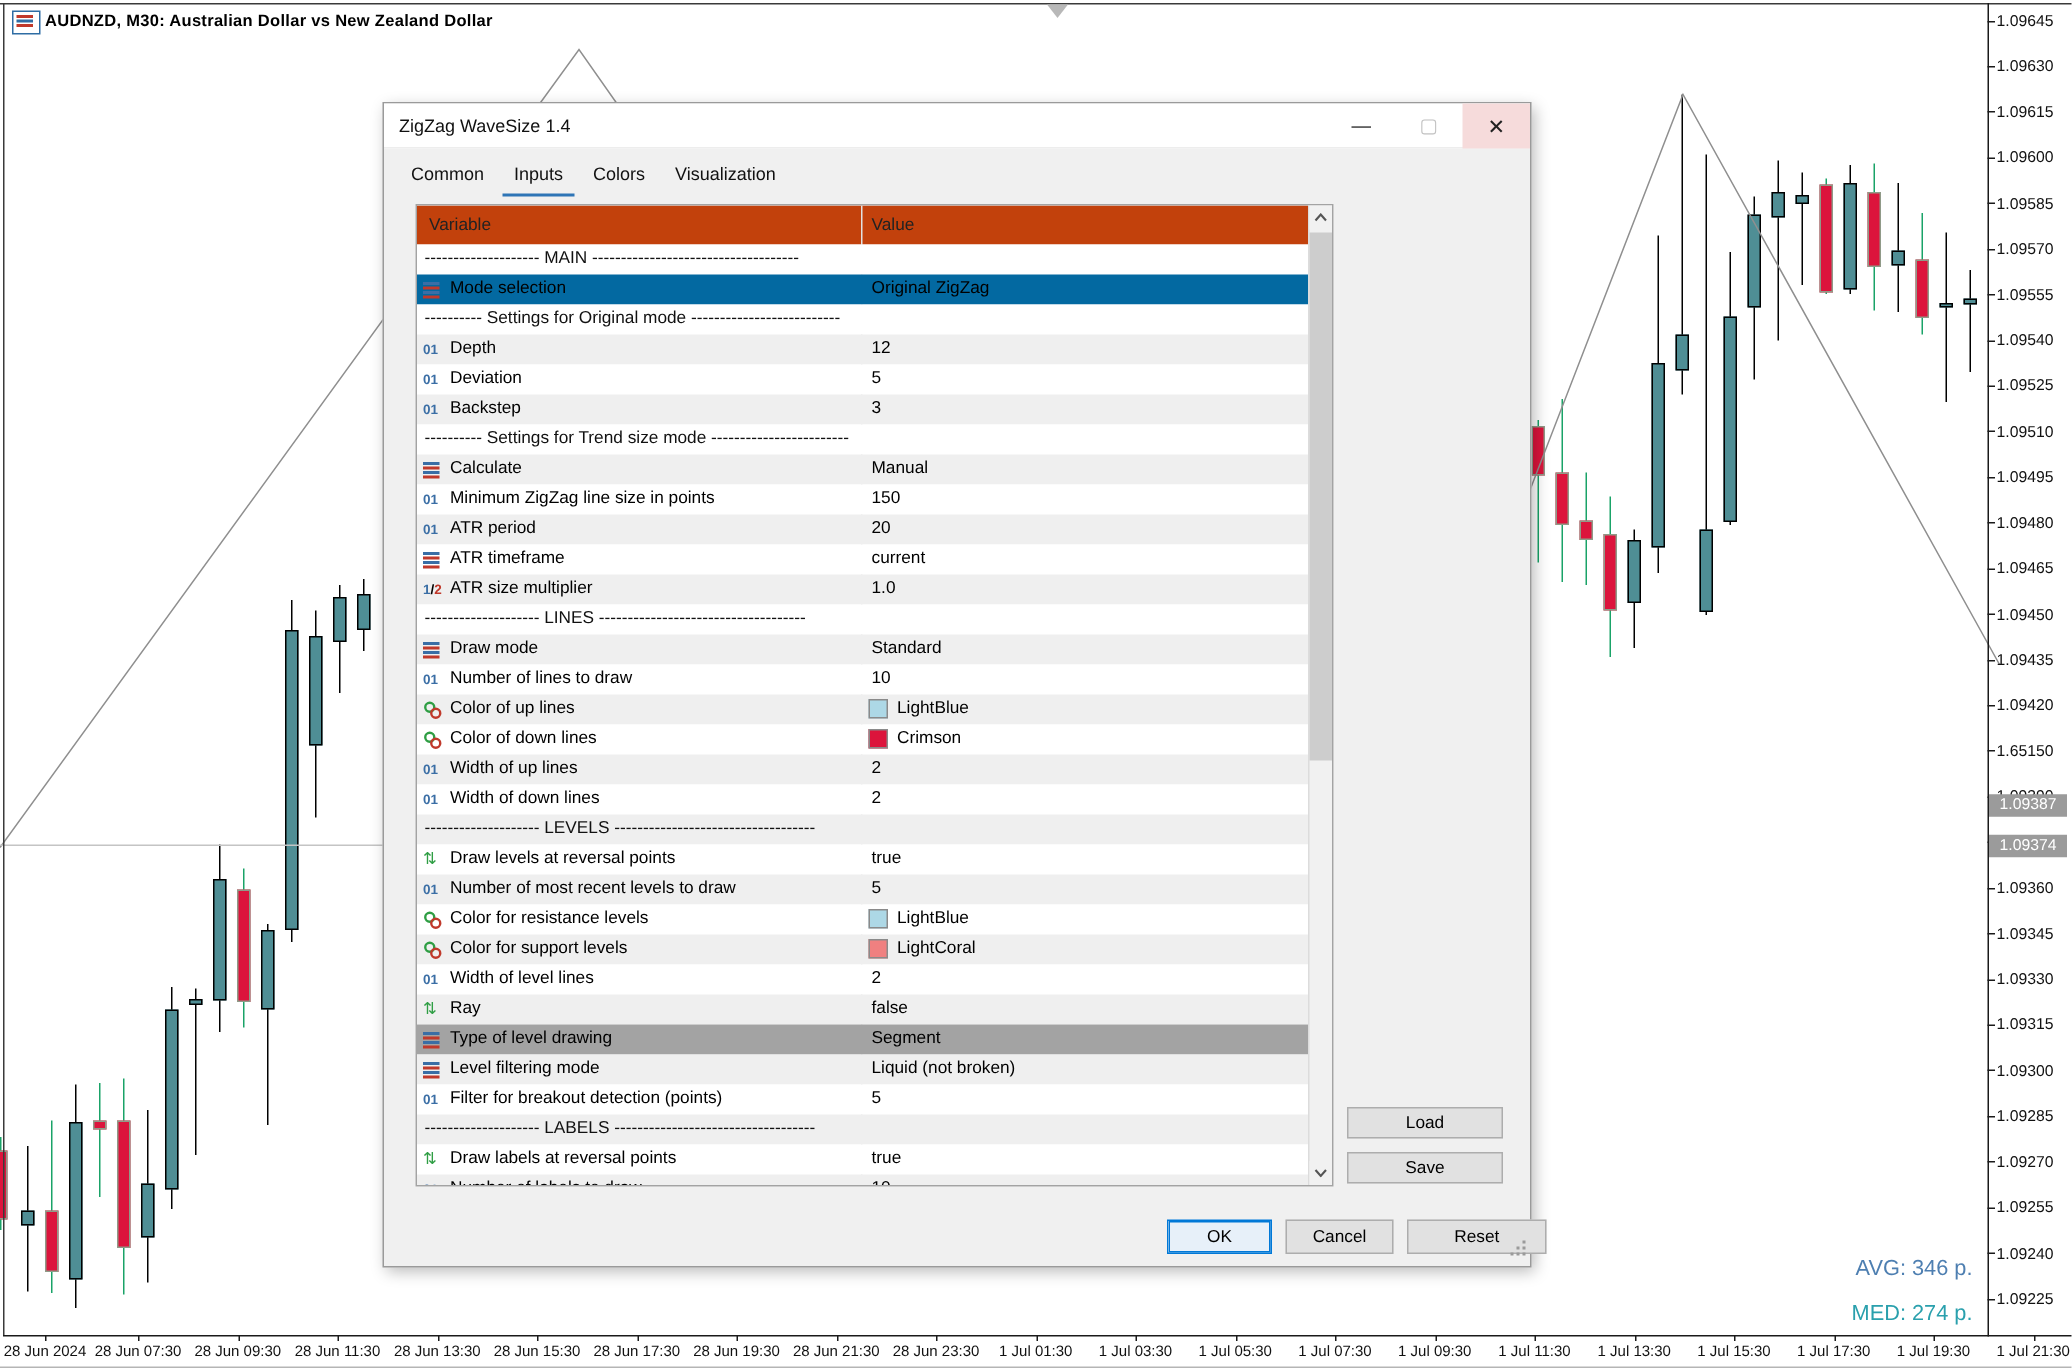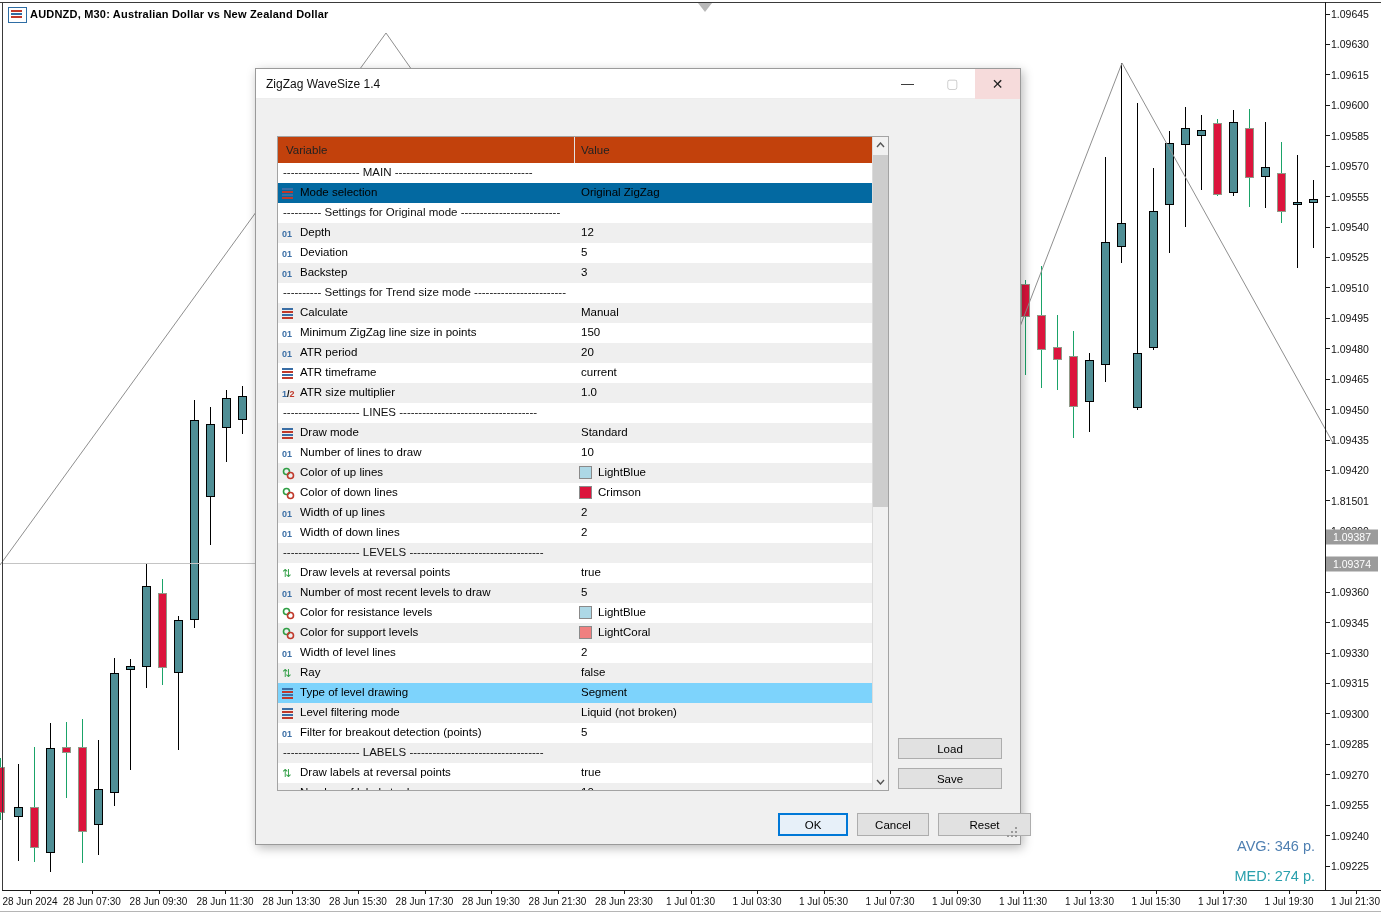--- a/index.html
+++ b/index.html
@@ -196,21 +196,21 @@
       <div class="p-lbl" style="top: 348.73px;">1.09480</div>
       <div class="p-tick" style="top: 378.66px;"></div>
       <div class="p-lbl" style="top: 379.16px;">1.09465</div>
       <div class="p-tick" style="top: 409.09px;"></div>
       <div class="p-lbl" style="top: 409.59px;">1.09450</div>
       <div class="p-tick" style="top: 439.52px;"></div>
       <div class="p-lbl" style="top: 440.02px;">1.09435</div>
       <div class="p-tick" style="top: 469.95px;"></div>
       <div class="p-lbl" style="top: 470.45px;">1.09420</div>
       <div class="p-tick" style="top: 500.38px;"></div>
-      <div class="p-lbl" style="top: 500.88px;">1.81501</div>
+      <div class="p-lbl" style="top: 500.88px;">1.65150</div>
       <div class="p-tick" style="top: 530.81px;"></div>
       <div class="p-lbl" style="top: 531.31px;">1.09390</div>
       <div class="p-tick" style="top: 561.24px;"></div>
       <div class="p-lbl" style="top: 561.74px;">1.09375</div>
       <div class="p-tick" style="top: 591.67px;"></div>
       <div class="p-lbl" style="top: 592.17px;">1.09360</div>
       <div class="p-tick" style="top: 622.1px;"></div>
       <div class="p-lbl" style="top: 622.6px;">1.09345</div>
       <div class="p-tick" style="top: 652.53px;"></div>
       <div class="p-lbl" style="top: 653.03px;">1.09330</div>
@@ -280,20 +280,21 @@
   <div id="stat-med" style="top: 868px; color: rgb(42, 160, 173);">MED: 274 p.</div>
 
   <div class="abs" id="dialog">
     <div class="abs" id="titlebar">
       <div class="abs" id="dlg-title">ZigZag WaveSize 1.4</div>
       <div class="cap-btn" id="btn-min">—</div>
       <div class="cap-btn" id="btn-max">▢</div>
       <div class="cap-btn" id="btn-close">✕</div>
     </div>
 
+    <div class="abs" id="tabs"><div class="tab" style="position: relative; display: inline-block;">Common</div><div class="tab active" style="position: relative; display: inline-block;">Inputs</div><div class="tab" style="position: relative; display: inline-block;">Colors</div><div class="tab" style="position: relative; display: inline-block;">Visualization</div></div>
 
     <div class="abs" id="tbl">
       <div id="tbl-head">
         <span style="left:8px;">Variable</span>
         <span style="left:303px;">Value</span>
       </div>
       <div id="col-div"></div>
       <div id="rows">
           <div class="row" style="background: rgb(255, 255, 255);">
             <div class="sep-lbl">-------------------- MAIN ------------------------------------</div>
@@ -444,21 +445,21 @@
           <div class="row" style="background: rgb(255, 255, 255);">
             <div class="ic"><span class="ic01">01</span></div>
             <div class="lbl">Width of level lines</div>
             <div class="val">2</div>
           </div>
           <div class="row" style="background: rgb(239, 239, 239);">
             <div class="ic"><span class="ic-bool">⇅</span></div>
             <div class="lbl">Ray</div>
             <div class="val">false</div>
           </div>
-          <div class="row" style="background: #7dd3fc;">
+          <div class="row" style="background: #a3a3a3;">
             <div class="ic"><svg width="12" height="13">
                 <rect y="1" width="11" height="2" fill="#3a6ea5"></rect>
                 <rect y="4" width="11" height="2" fill="#c0392b"></rect>
                 <rect y="7" width="11" height="2" fill="#3a6ea5"></rect>
                 <rect y="10" width="11" height="2" fill="#c0392b"></rect>
               </svg></div>
             <div class="lbl">Type of level drawing</div>
             <div class="val">Segment</div>
           </div>
           <div class="row" style="background: rgb(239, 239, 239);">

